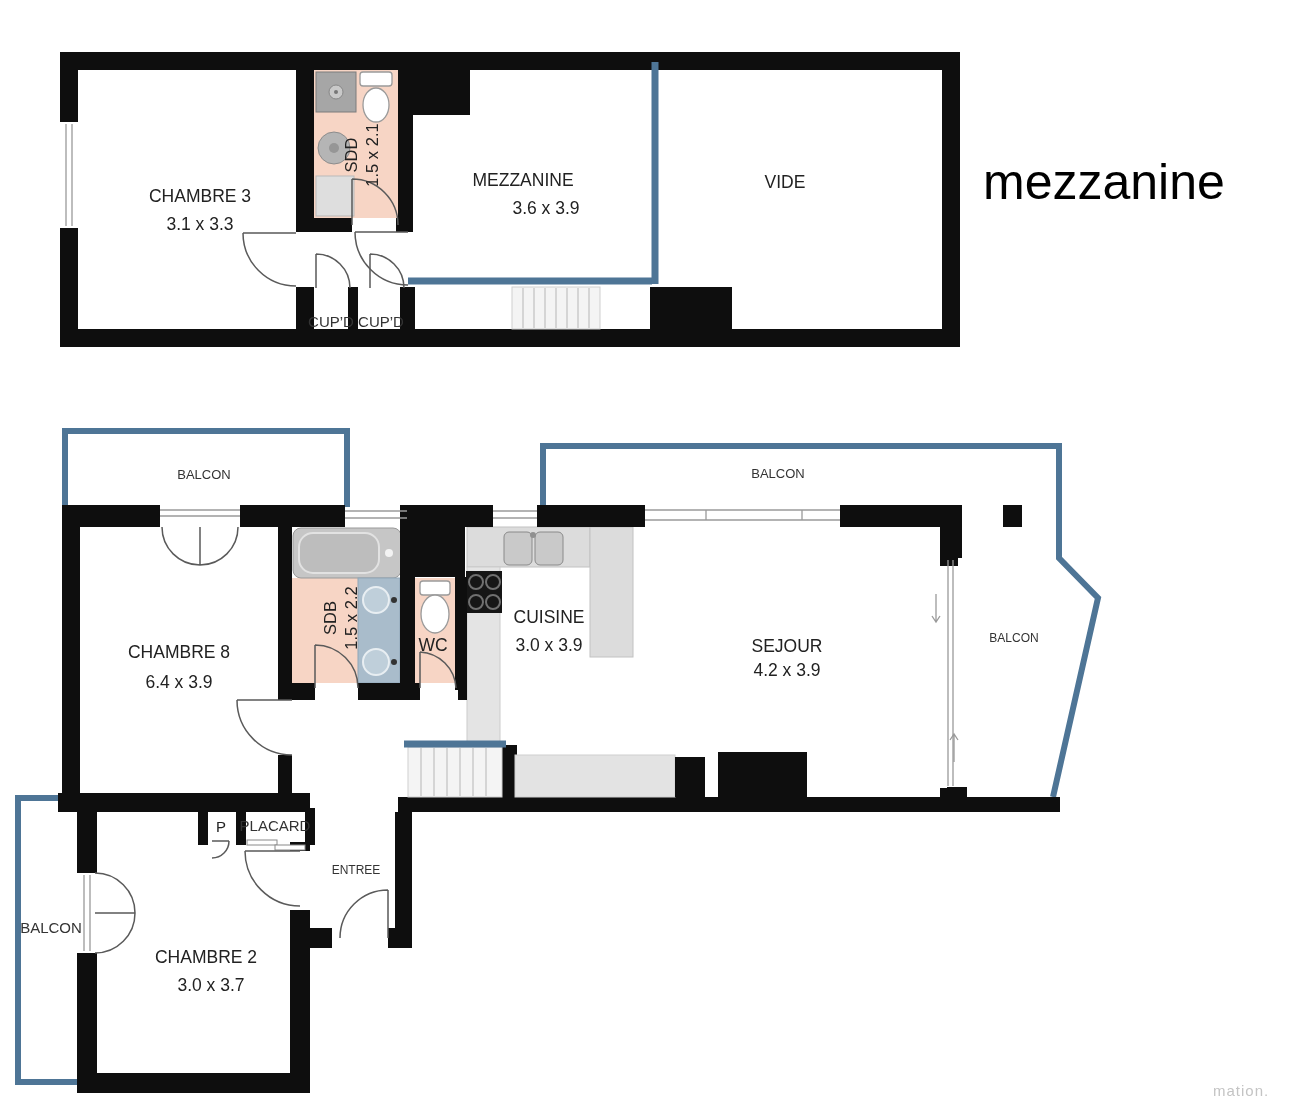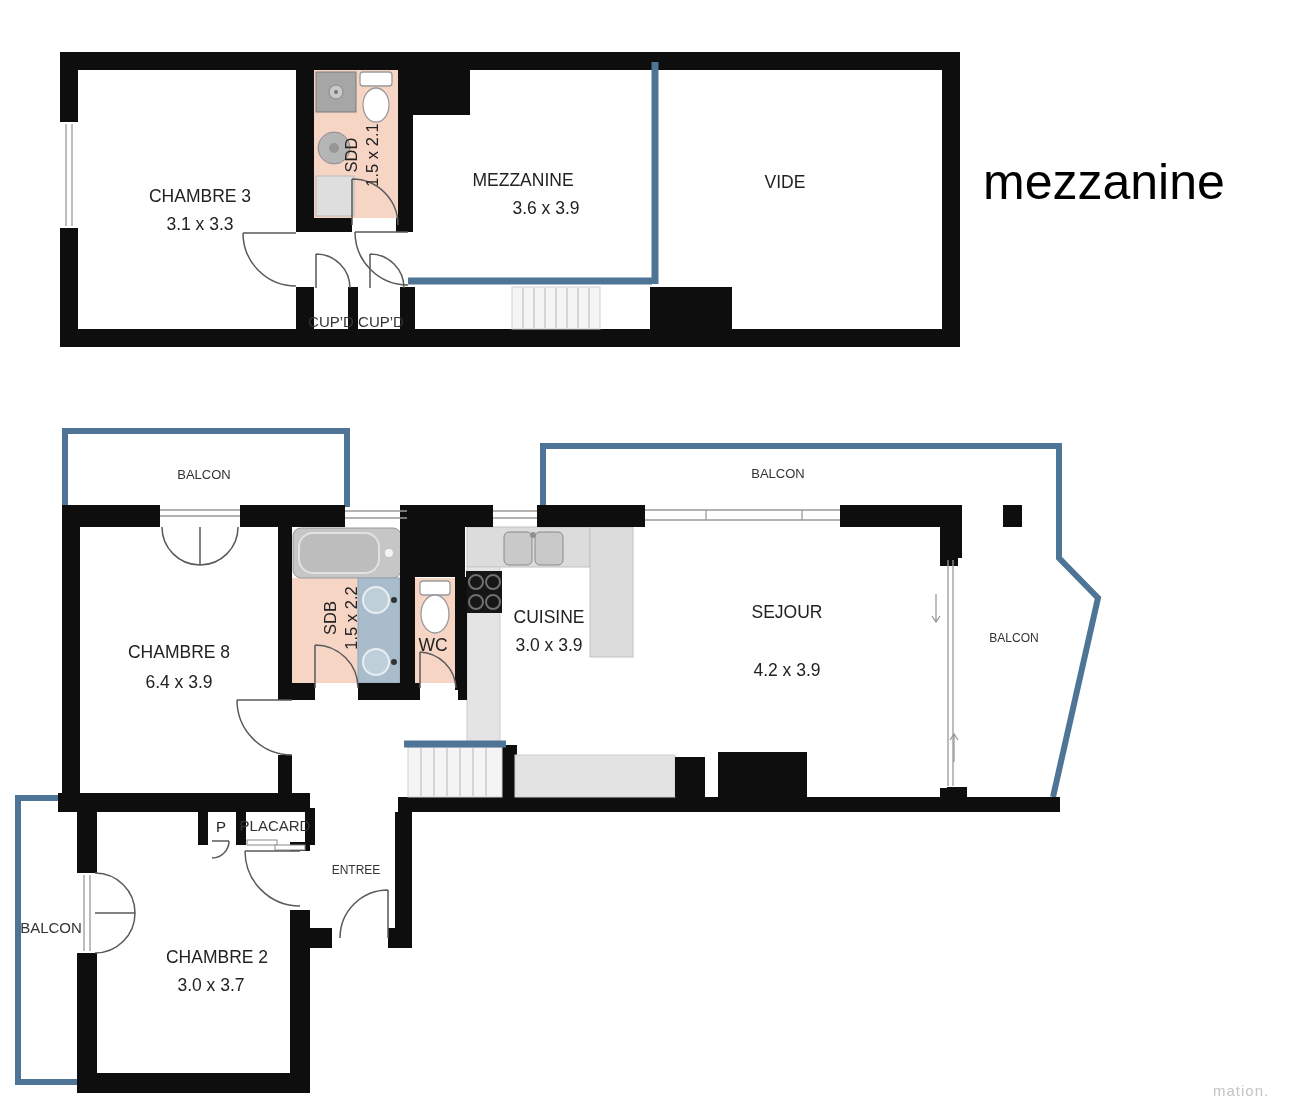--- a/index.html
+++ b/index.html
@@ -239,23 +239,23 @@
 <div class="lbl f11" style="left:51px;top:927px">BALCON</div>
 <div class="lbl f17" style="left:179px;top:652px">CHAMBRE 8</div>
 <div class="lbl f17" style="left:179px;top:682px">6.4 x 3.9</div>
 <div class="lbl rot" style="left:341px;top:618px">
   <div>SDB</div>
   <div>1.5 x 2.2</div>
 </div>
 <div class="lbl f17" style="left:433px;top:645px">WC</div>
 <div class="lbl f17" style="left:549px;top:617px">CUISINE</div>
 <div class="lbl f17" style="left:549px;top:645px">3.0 x 3.9</div>
-<div class="lbl f17" style="left:787px;top:612px">SEJOUR</div>
+<div class="lbl f17" style="left:787px;top:646px">SEJOUR</div>
 <div class="lbl f17" style="left:787px;top:670px">4.2 x 3.9</div>
-<div class="lbl f17" style="left:217px;top:957px">CHAMBRE 2</div>
+<div class="lbl f17" style="left:206px;top:957px">CHAMBRE 2</div>
 <div class="lbl f17" style="left:211px;top:985px">3.0 x 3.7</div>
 <div class="lbl f12" style="left:356px;top:870px">ENTREE</div>
 <div class="lbl f10" style="left:275px;top:825px">PLACARD</div>
 <div class="lbl f15" style="left:221px;top:826px">P</div>
 
 <div class="wm" style="left:1213px;top:1082px">mation.</div>
 
 </div>
 
 </body></html>

